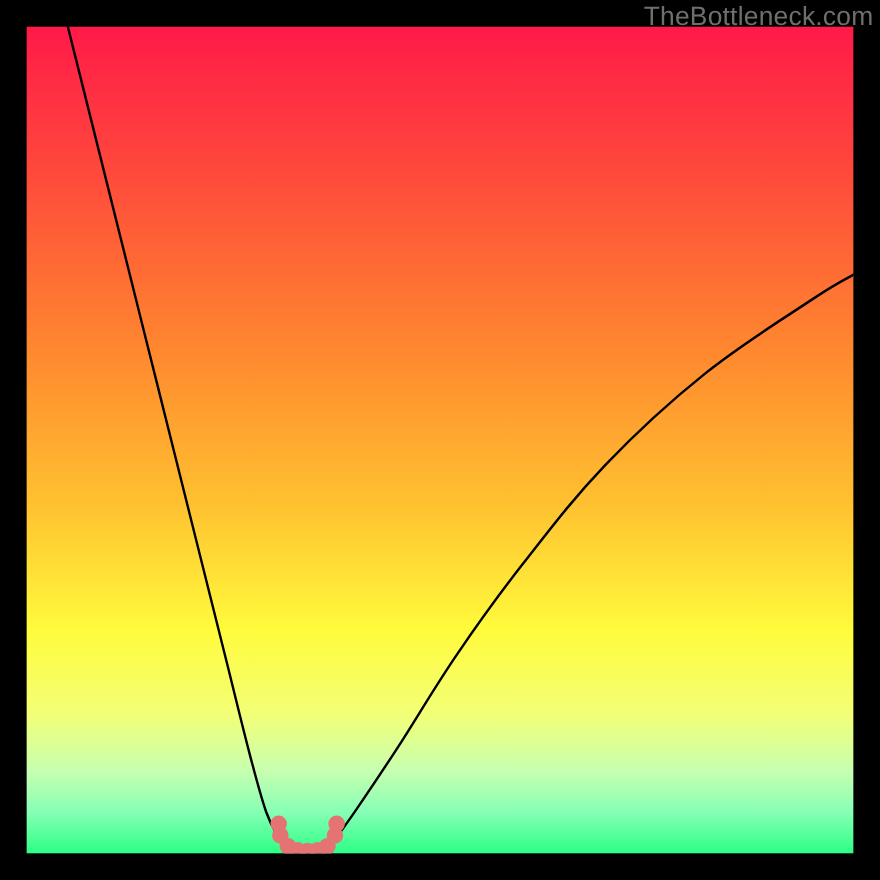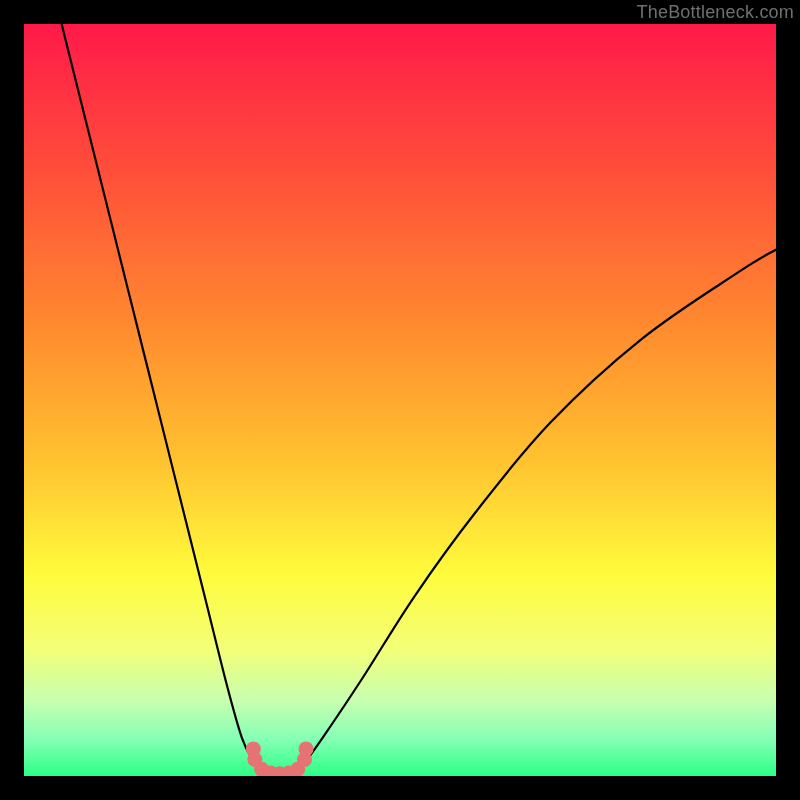--- a/index.html
+++ b/index.html
@@ -24,21 +24,21 @@
     left: 0;
     top: 0;
     width: 752px;
     height: 752px;
   }
   .watermark {
     position: absolute;
     top: 2px;
     right: 6px;
     color: #6f6f6f;
-    font-size: 18px;
+    font-size: 24px;
     letter-spacing: 0.2px;
     font-weight: 500;
     margin-left: 17px;
   }
 </style>
 </head>
 <body>
 
 <div class="frame">
   <svg class="plot" viewBox="0 0 752 752" preserveAspectRatio="none">

